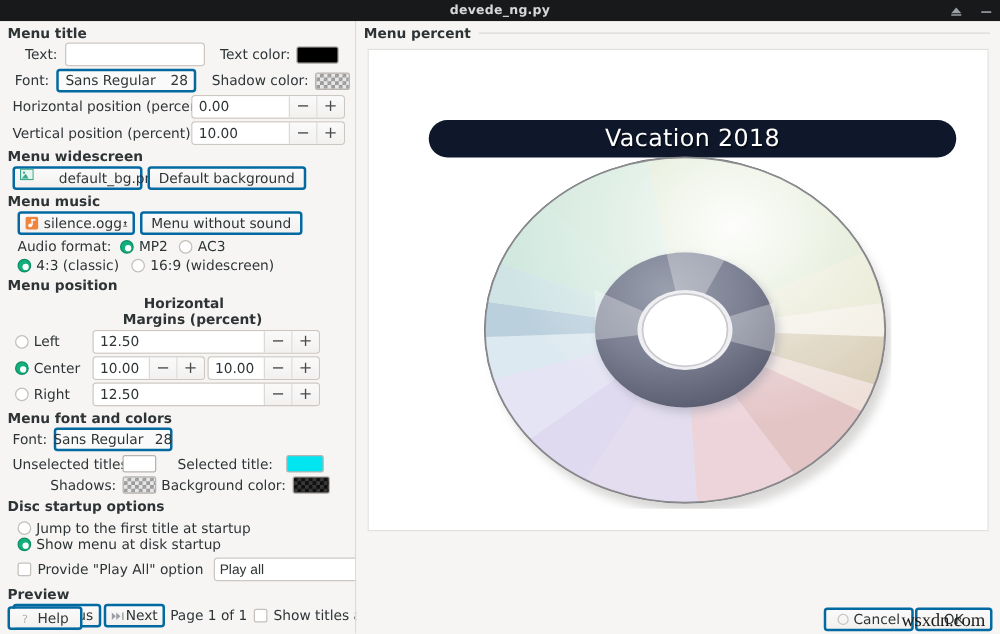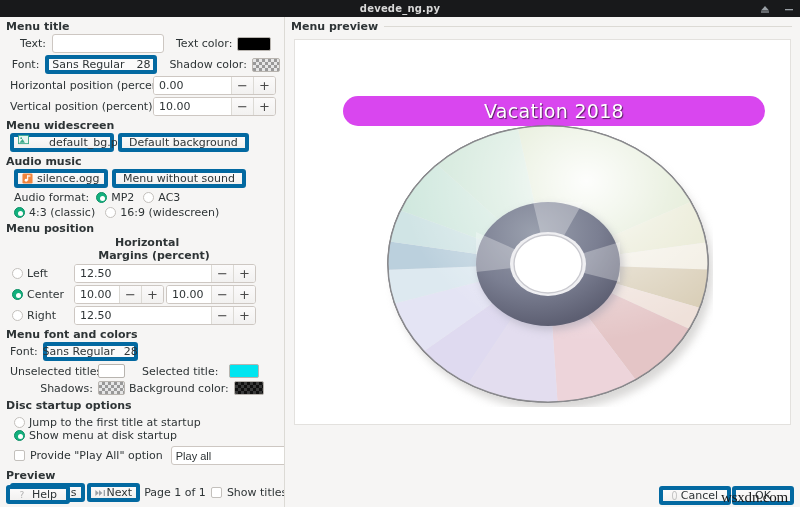--- a/index.html
+++ b/index.html
@@ -49,21 +49,21 @@
   .row { display:flex; align-items:center; }
   .lbl { color:#2e3436; font-size:11px; white-space:nowrap; }
 
   .entry {
     background:#ffffff; border:1px solid #cdc7c2; border-radius:3px;
     height:19px; line-height:17px; padding:0 4px; font-size:11px; color:#2e3436;
   }
 
   .btn {
     background:linear-gradient(#fbfafa,#f2f1f0);
-    border:4px solid #0369a1; border-radius:3px;
+    border:2px solid #0369a1; border-radius:3px;
     height:19px; line-height:17px; padding:0 7px; font-size:11px; color:#2e3436;
     display:inline-flex; align-items:center; justify-content:center; white-space:nowrap;
   }
   .btn.compact { padding:0 4px; }
 
   .spin {
     display:flex; align-items:stretch; height:19px;
     border:1px solid #cdc7c2; border-radius:3px; overflow:hidden; background:#fff;
   }
   .spin .val { flex:1; padding:0 5px; line-height:17px; font-size:11px; background:#fff; }
@@ -101,21 +101,21 @@
   
   .prev-head { display:flex; align-items:center; padding:3px 0 2px 6px; }
   .prev-head .t { font-weight:bold; font-size:11px; margin-right:6px; }
   .prev-head .line { flex:1; height:1px; background:#dcdad5; margin-right:8px; }
   .preview-canvas {
     position:absolute; left:9px; top:22px; width:497px; height:386px;
     background:#ffffff; border:1px solid #e3e1de;
   }
   .menu-title-bar {
     position:absolute; left:48px; top:56px; width:422px; height:30px;
-    background:#d946ef; border-radius:15px;
+    background:#0f172a; border-radius:15px;
     display:flex; align-items:center; justify-content:center;
   }
   .menu-title-bar span {
     color:#ffffff; font-size:19px; letter-spacing:.3px;
     text-shadow:1px 1px 1px rgba(0,0,0,.6);
   }
   .disc { position:absolute; left:88px; top:82px; width:330px; height:285px; }
 
   
   .action-bar { position:absolute; left:0; bottom:0; width:800px; height:25px; }
@@ -208,21 +208,21 @@
                 <rect x="3.5" y="3.6" width="2" height="4" fill="#3b3b3b"></rect>
                 <rect x="1" y="8.4" width="7" height="1.2" fill="#3b3b3b"></rect>
               </svg>
             </div>
             <div class="btn" style="margin-left:4px;">Default background</div>
           </div>
         </div>
       </div>
 
       <div class="frame" style="margin-top:2px;">
-        <div class="frame-title">Audio music</div>
+        <div class="frame-title">Menu music</div>
         <div class="frame-body" style="padding-left:10px;">
           <div class="row">
             <div class="btn compact" style="width:94px; justify-content:space-between;">
               <span style="display:flex; align-items:center; gap:4px;">
                 <svg class="fileicon" viewBox="0 0 12 12">
                   <rect x="0.5" y="0.5" width="11" height="11" rx="1.5" fill="#f0843c"></rect>
                   <circle cx="4.5" cy="8" r="1.6" fill="#fff"></circle>
                   <rect x="5.6" y="2.6" width="1.2" height="5.4" fill="#fff"></rect>
                   <rect x="5.6" y="2.6" width="3.6" height="1.3" fill="#fff"></rect>
                 </svg>
@@ -385,21 +385,21 @@
             <span class="lbl" style="margin-left:5px;">Show titles as selected</span>
           </div>
         </div>
       </div>
     </div>
 
     <div class="vsep"></div>
 
     <div class="right-pane">
       <div class="prev-head">
-        <span class="t">Menu preview</span>
+        <span class="t">Menu percent</span>
         <span class="line"></span>
       </div>
 
       <div class="preview-canvas">
         <div class="menu-title-bar">
           <span>Vacation 2018</span>
         </div>
 
         <svg class="disc" viewBox="0 0 330 285">
           <defs>

